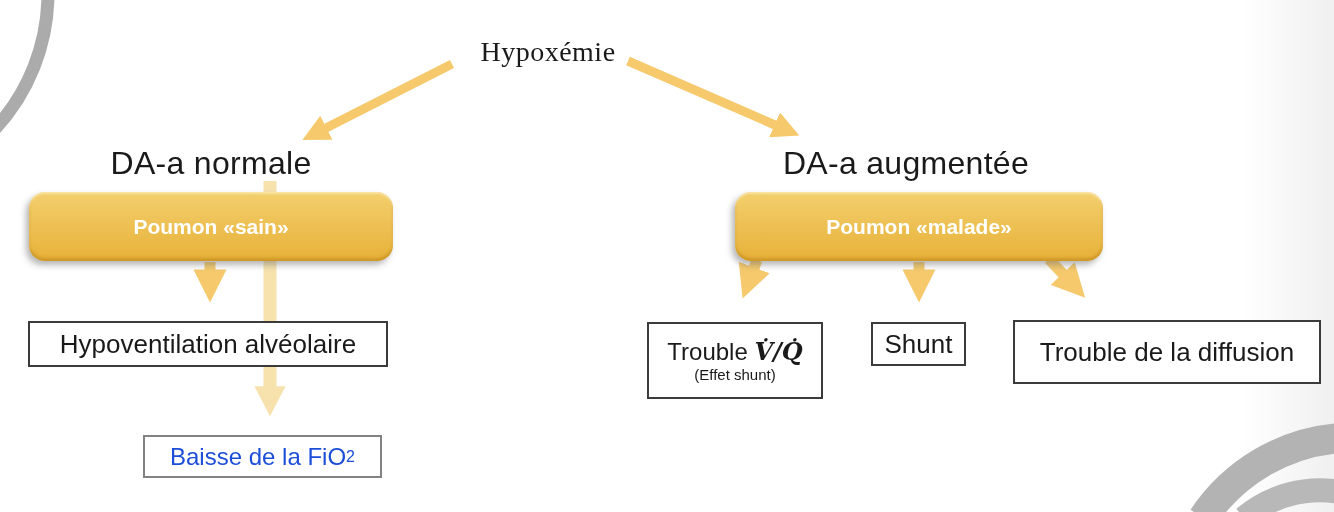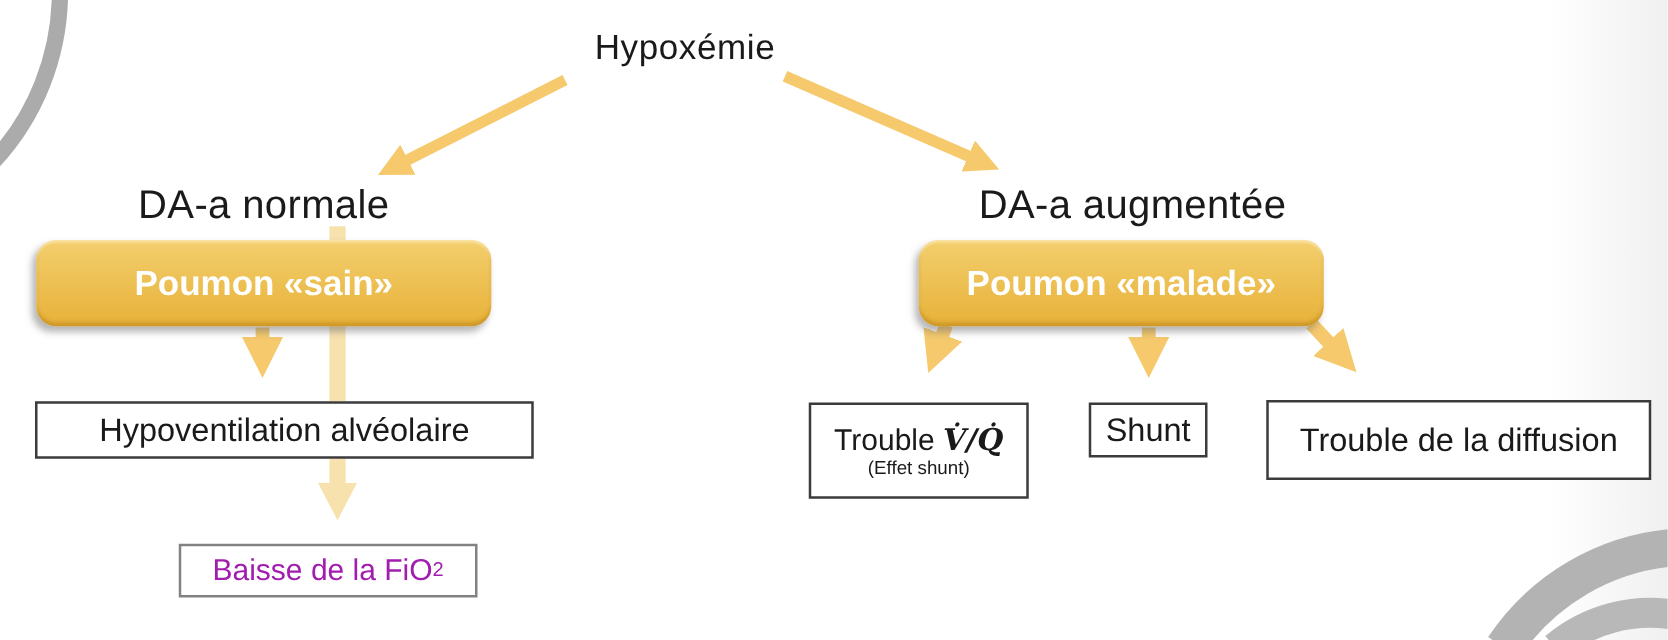--- a/index.html
+++ b/index.html
@@ -18,64 +18,65 @@
     z-index: 1;
   }
   .abs { position: absolute; z-index: 2; }
   .ctr-text {
     display: flex;
     align-items: center;
     justify-content: center;
     text-align: center;
   }
   .title {
-    left: 398px; top: 18px; width: 300px; height: 40px;
+    left: 398px; top: 32px; width: 300px; height: 40px;
     font-size: 28px;
     letter-spacing: 0.5px;
+    font-family: Liberation Serif, serif;
   }
   .branch-label {
     font-size: 32px;
     letter-spacing: 0.3px;
   }
   .label-left  { left: 29px;  top: 146px; width: 364px; height: 34px; }
   .label-right { left: 722px; top: 146px; width: 368px; height: 34px; }
   .pill {
     border-radius: 16px;
     background: linear-gradient(#f3cf6e, #e7b138);
     box-shadow: -3px 4px 6px rgba(110,110,110,0.5),
                 inset 0 -3px 3px rgba(185,130,25,0.55),
                 inset 0 2px 2px rgba(255,240,200,0.6);
     color: #ffffff;
     font-weight: bold;
-    font-size: 28px;
+    font-size: 21px;
   }
   .pill-left  { left: 29px;  top: 192px; width: 364px; height: 69px; }
-  .pill-right { left: 735px; top: 192px; width: 324px; height: 69px; }
+  .pill-right { left: 735px; top: 192px; width: 368px; height: 69px; }
   .wbox {
     background: #ffffff;
     border: 2px solid #3b3b3b;
     font-size: 26px;
     box-sizing: border-box;
   }
-  .box-hypo   { left: 28px;   top: 321px; width: 399px; height: 46px; }
+  .box-hypo   { left: 28px;   top: 321px; width: 360px; height: 46px; }
   .box-vq     { left: 647px;  top: 322px; width: 176px; height: 77px;
                 flex-direction: column; font-size: 24px; line-height: 1.15; }
   .box-vq .note { font-size: 15px; }
   .vq-math {
     font-family: "DejaVu Serif", serif;
     font-style: italic;
     font-weight: bold;
   }
   .box-shunt  { left: 871px;  top: 322px; width: 95px;  height: 44px; }
   .box-diff   { left: 1013px; top: 320px; width: 308px; height: 64px; }
   .box-fio2 {
     left: 143px; top: 435px; width: 239px; height: 43px;
     background: #ffffff;
     border: 2px solid #828282;
-    color: #a21caf;
+    color: #1d4ed8;
     font-size: 24px;
     box-sizing: border-box;
   }
   .box-fio2 sub { font-size: 16px; }
 </style>
 </head>
 <body>
 
 <div class="slide">
 

